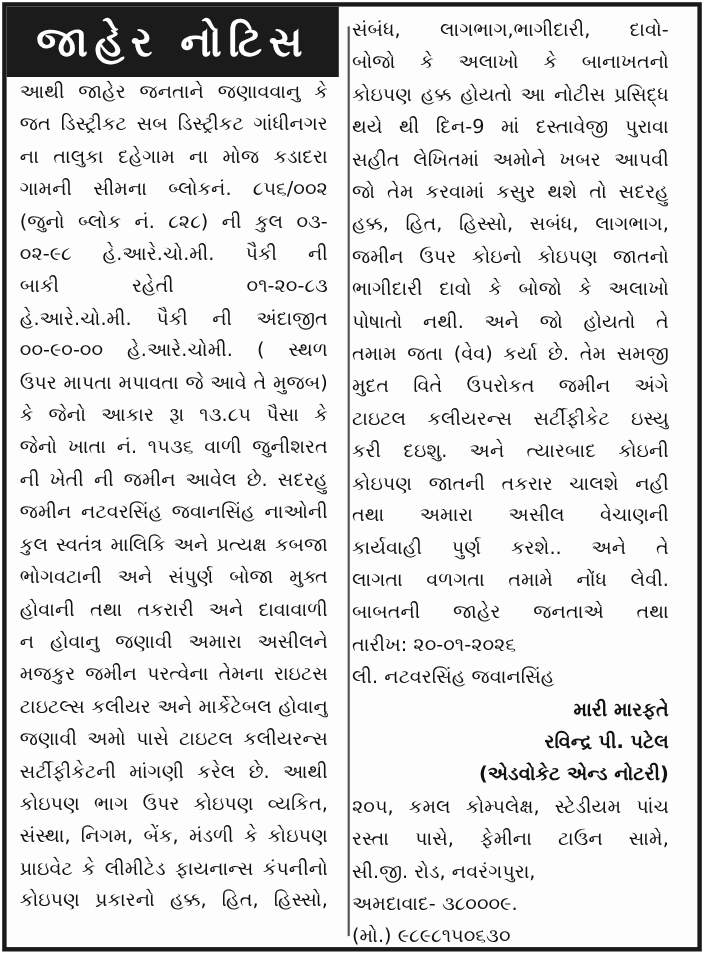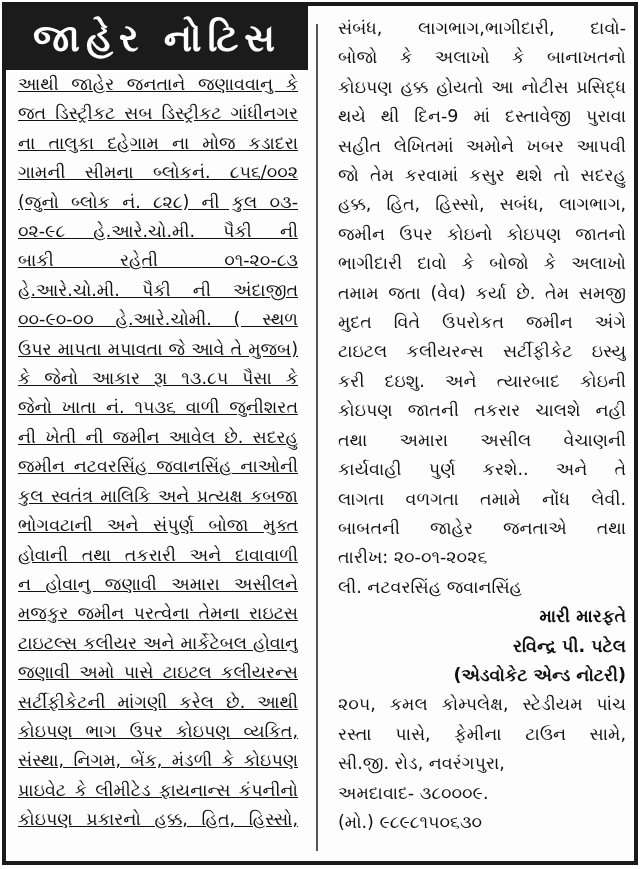--- a/index.html
+++ b/index.html
@@ -19,22 +19,22 @@
     width: 302px; height: 64px;
     background: #1b1b1b;
     color: #ffffff;
     display: flex; align-items: center; justify-content: center;
     font-size: 38px; font-weight: bold; letter-spacing: 6px;
   }
   .col {
     position: absolute; top: 0; bottom: 0;
     box-sizing: border-box;
   }
-  .col-left { left: 0; width: 302px; padding: 64px 10px 0 12px; text-decoration: underline; }
-  .col-right { left: 326px; width: 302px; padding: 8px 8px 0 6px; }
+  .col-left { left: 0; width: 302px; padding: 64px 10px 0 12px; }
+  .col-right { left: 308px; width: 302px; padding: 8px 8px 0 6px; }
   .divider {
     position: absolute; left: 310px; top: 18px; bottom: 10px;
     width: 2px; background: #555;
   }
   .line {
     font-size: 17.5px; line-height: 29.4px; white-space: nowrap;
     overflow: hidden; text-align: justify; text-align-last: justify;
   }
   .line.left-align { text-align-last: left; }
   .line.right-align { text-align: left; text-align-last: right; font-weight: bold; }
@@ -80,20 +80,21 @@
   <div class="col col-right">
     <div class="line">સંબંધ, લાગભાગ,ભાગીદારી, દાવો-</div>
     <div class="line">બોજો કે અલાખો કે બાનાખતનો</div>
     <div class="line">કોઇપણ હક્ક હોયતો આ નોટીસ પ્રસિદ્ધ</div>
     <div class="line">થયે થી દિન-9 માં દસ્તાવેજી પુરાવા</div>
     <div class="line">સહીત લેખિતમાં અમોને ખબર આપવી</div>
     <div class="line">જો તેમ કરવામાં કસુર થશે તો સદરહુ</div>
     <div class="line">હક્ક, હિત, હિસ્સો, સબંધ, લાગભાગ,</div>
     <div class="line">જમીન ઉપર કોઇનો કોઇપણ જાતનો</div>
     <div class="line">ભાગીદારી દાવો કે બોજો કે અલાખો</div>
+    <div class="line">પોષાતો નથી. અને જો હોયતો તે</div>
     <div class="line">તમામ જતા (વેવ) કર્યા છે. તેમ સમજી</div>
     <div class="line">મુદત વિતે ઉપરોકત જમીન અંગે</div>
     <div class="line">ટાઇટલ કલીયરન્સ સર્ટીફીકેટ ઇસ્યુ</div>
     <div class="line">કરી દઇશુ. અને ત્યારબાદ કોઇની</div>
     <div class="line">કોઇપણ જાતની તકરાર ચાલશે નહી</div>
     <div class="line">તથા અમારા અસીલ વેચાણની</div>
     <div class="line">કાર્યવાહી પુર્ણ કરશે.. અને તે</div>
     <div class="line">લાગતા વળગતા તમામે નોંધ લેવી.</div>
     <div class="line">બાબતની જાહેર જનતાએ તથા</div>
     <div class="line left-align">તારીખ: ૨૦-૦૧-૨૦૨૬</div>

